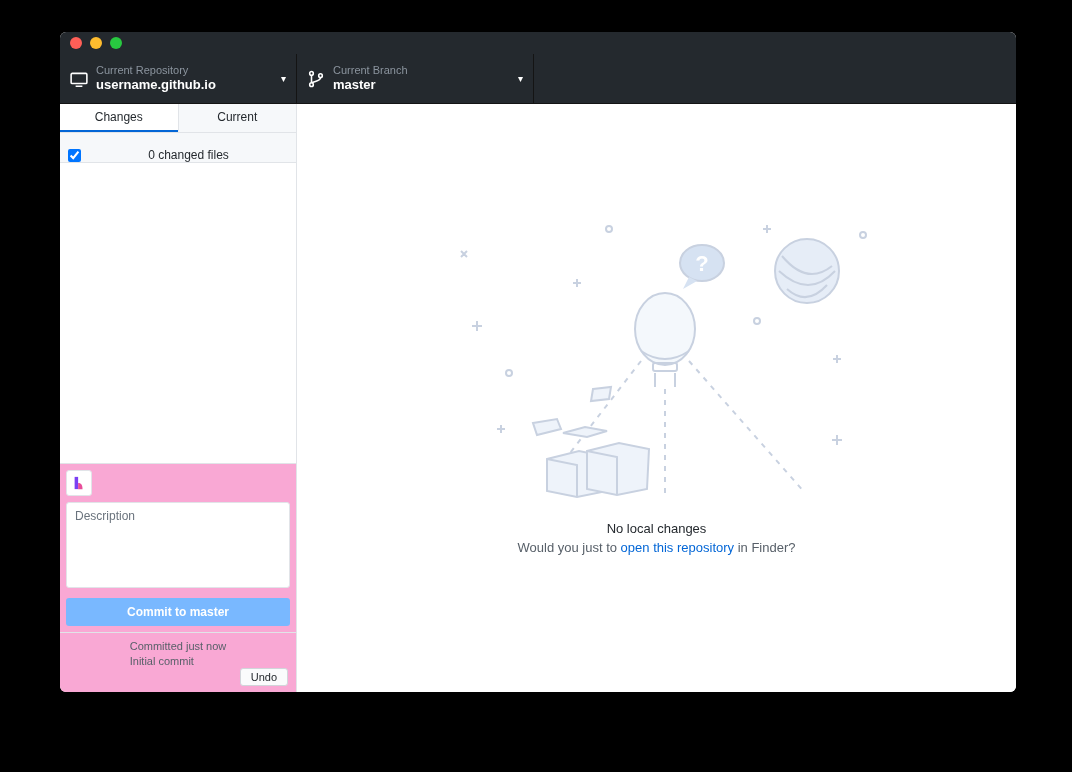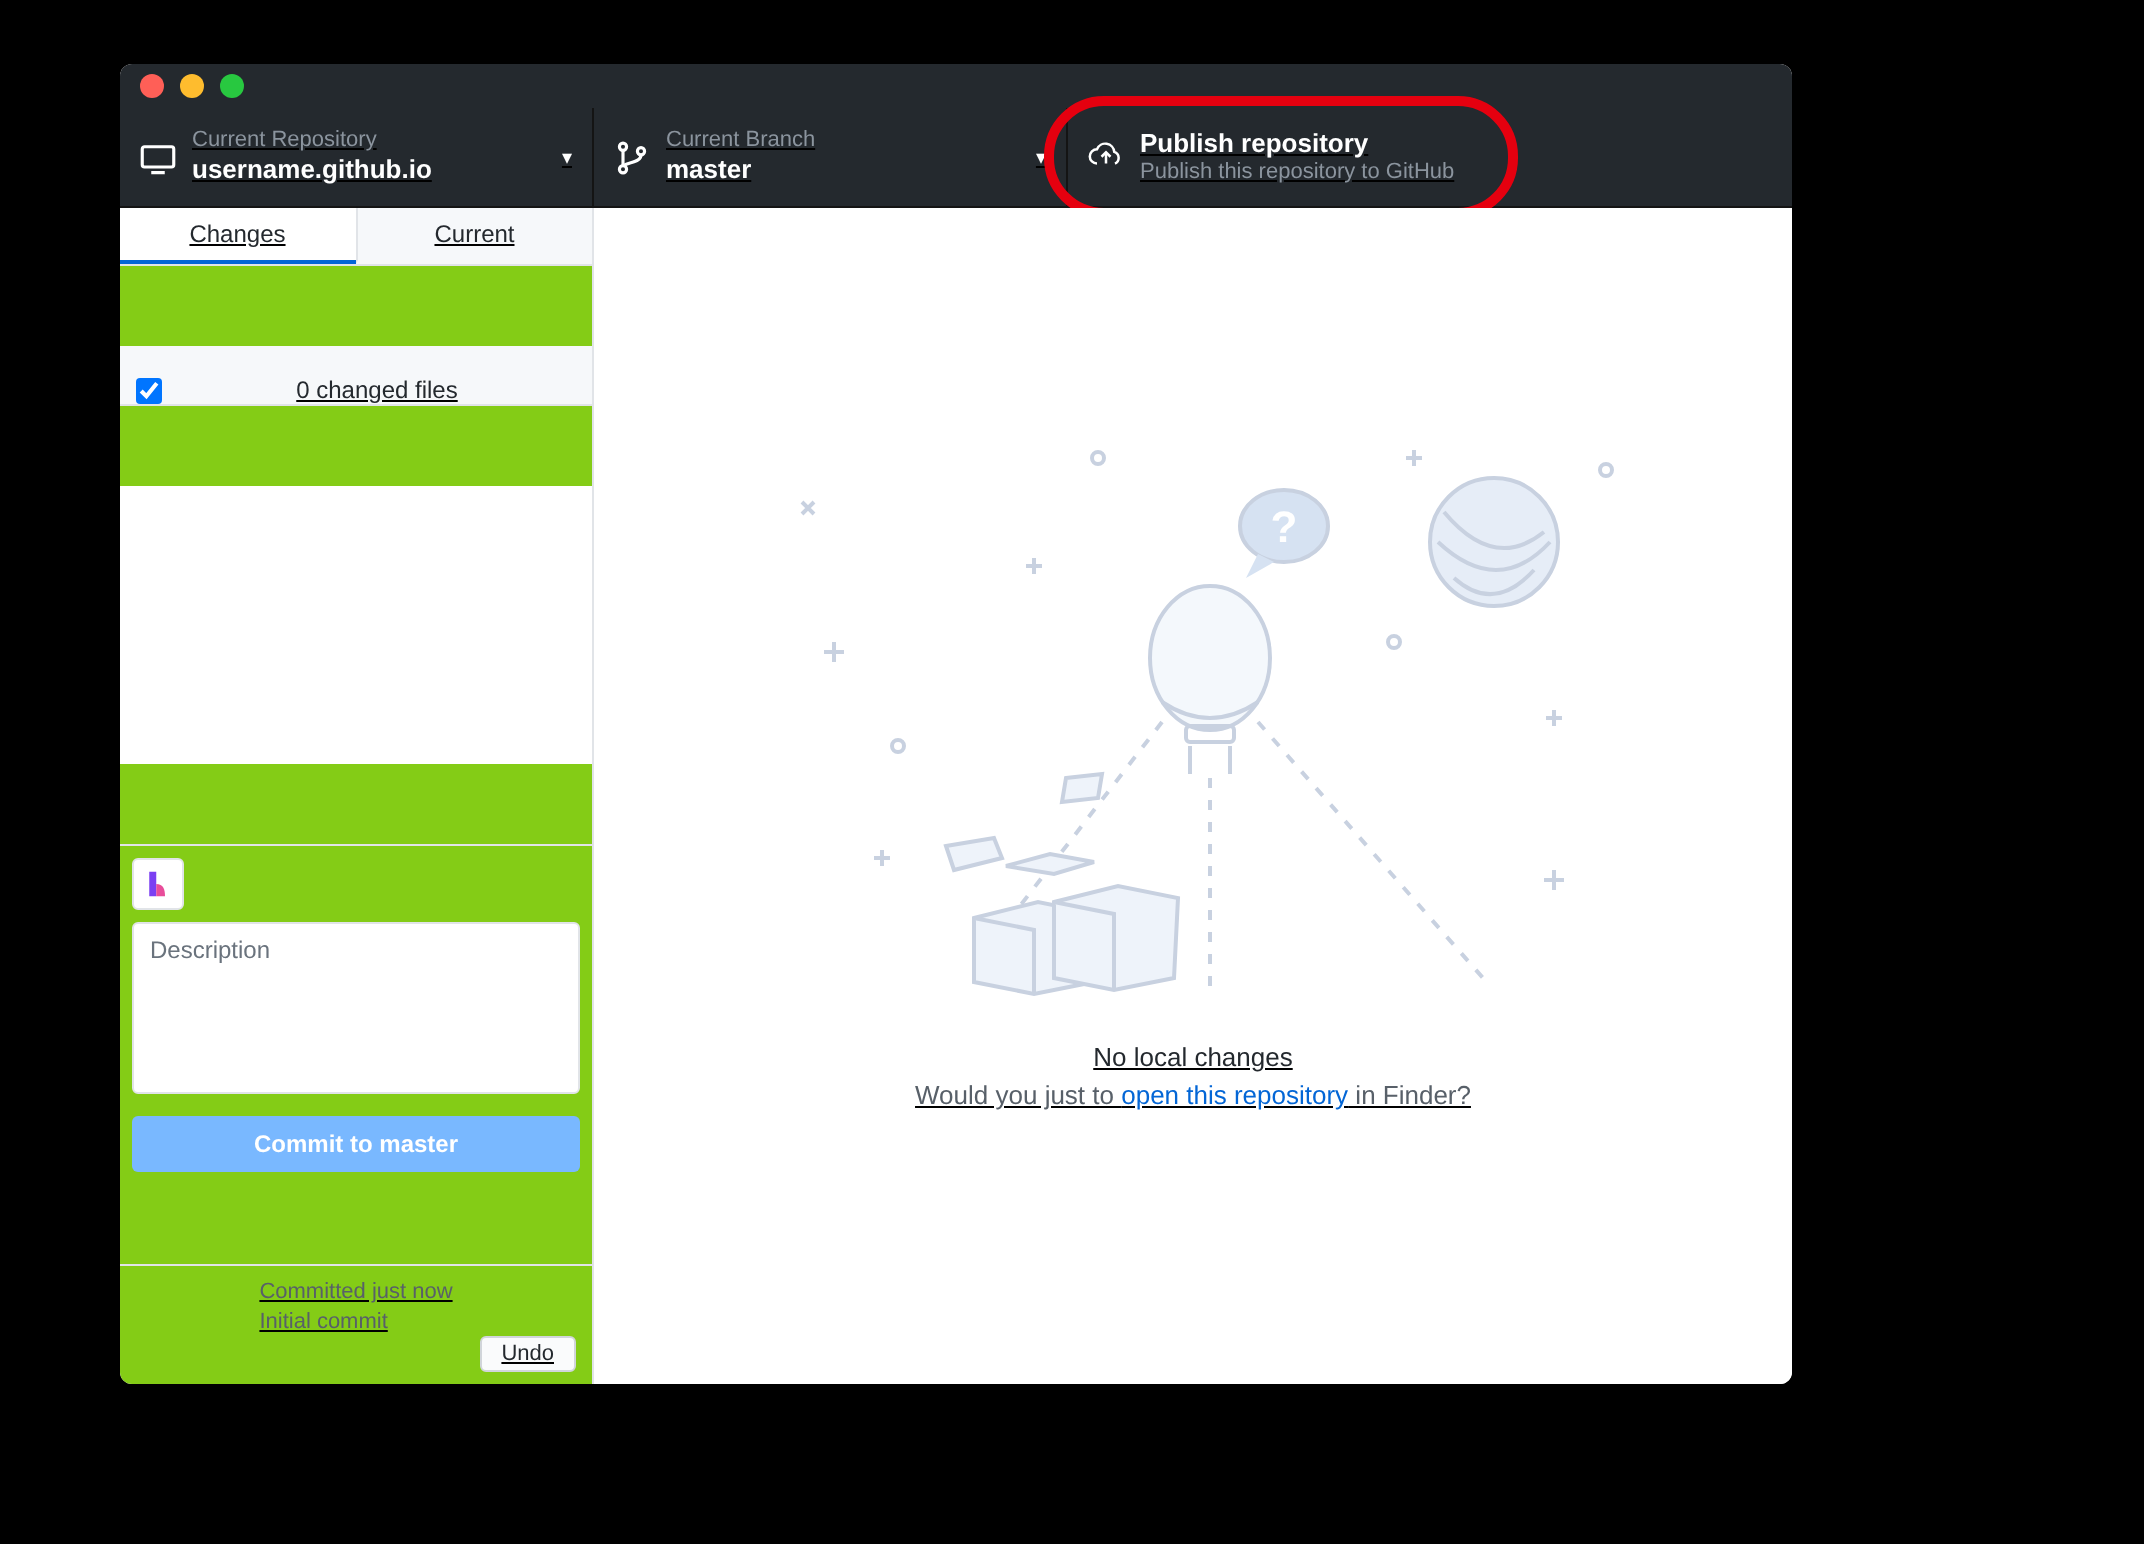--- a/index.html
+++ b/index.html
@@ -1,25 +1,25 @@
 <!DOCTYPE html>
 <html><head>
 <meta charset="utf-8">
 <style>
   * { box-sizing: border-box; margin: 0; padding: 0; }
   html, body { width: 1072px; height: 772px; background: #000; font-family: -apple-system, BlinkMacSystemFont, "Segoe UI", sans-serif; }
   .window {
     position: absolute;
     left: 60px; top: 32px;
-    width: 836px; height: 660px;
+    width: 956px; height: 660px;
     background: #fff;
     border-radius: 6px;
     overflow: hidden;
     box-shadow: 0 20px 60px rgba(0,0,0,0.5);
-    display: flex; flex-direction: column; text-decoration: underline;
+    display: flex; flex-direction: column;
   }
   .titlebar {
     height: 22px;
     background: #24292e;
     display: flex; align-items: center;
     padding-left: 10px;
     gap: 8px;
   }
   .traffic { width: 12px; height: 12px; border-radius: 50%; }
   .tr-close { background: #ff5f57; }
@@ -52,22 +52,21 @@
     border: 5px solid #e5000f;
     border-radius: 30px;
     left: -12px; top: -6px; right: -8px; bottom: -6px;
     pointer-events:none;
   }
   .body { flex:1; display:flex; min-height:0; }
   .sidebar {
     width: 237px;
     border-right: 1px solid #e1e4e8;
     display:flex; flex-direction:column;
-    background:#84cc16;
-    gap:40px;
+    background:#f9a8d4;
   }
   .tabs { display:flex; height:29px; border-bottom:1px solid #e1e4e8; }
   .tab {
     flex:1; display:flex; align-items:center; justify-content:center;
     font-size:12px; color:#24292e; cursor:pointer;
     background:#f6f8fa;
     border-bottom: 2px solid transparent;
   }
   .tab.active { background:#fff; border-bottom:2px solid #0366d6; }
   .tab + .tab { border-left:1px solid #e1e4e8; }
@@ -155,34 +154,20 @@
             <path d="M12 6.6c0 3-4 3-8 4.8"></path>
           </svg>
       </span>
       <span class="tool-text">
         <span class="tool-label">Current Branch</span>
         <span class="tool-value">master</span>
       </span>
       <span class="chev">▾</span>
     </div>
 
-    <div class="tool-seg publish">
-      <span class="tool-icon">
-        <svg viewBox="0 0 20 16" fill="none" stroke="#fff" stroke-width="1.4">
-            <path d="M5 12a4 4 0 010-8 5 5 0 019.6 1.5A3.5 3.5 0 0115 12"></path>
-            <path d="M10 12V6"></path>
-            <path d="M7.5 8.2L10 5.7l2.5 2.5"></path>
-          </svg>
-      </span>
-      <span class="tool-text">
-        <span class="tool-value">Publish repository</span>
-        <span class="tool-label">Publish this repository to GitHub</span>
-      </span>
-      <div class="highlight-oval"></div>
-    </div>
   </div>
 
   <div class="body">
     <div class="sidebar">
       <div class="tabs">
         <div class="tab active">Changes</div>
         <div class="tab">Current</div>
       </div>
       <div class="changed-row">
         <input type="checkbox" checked="" style="">

